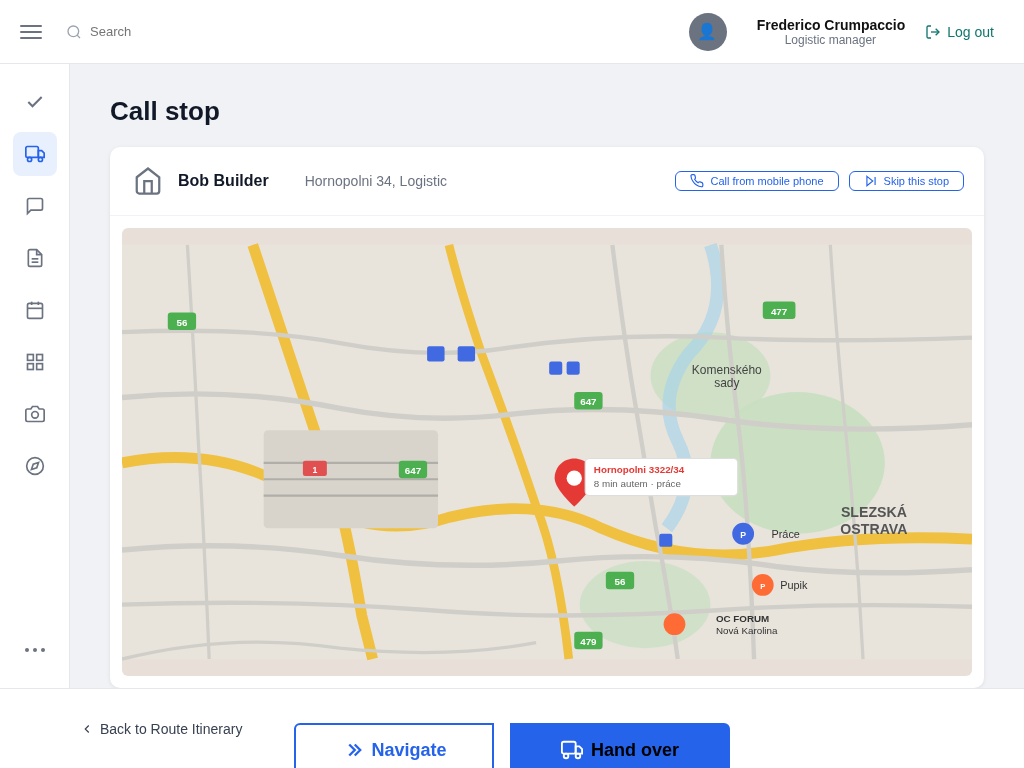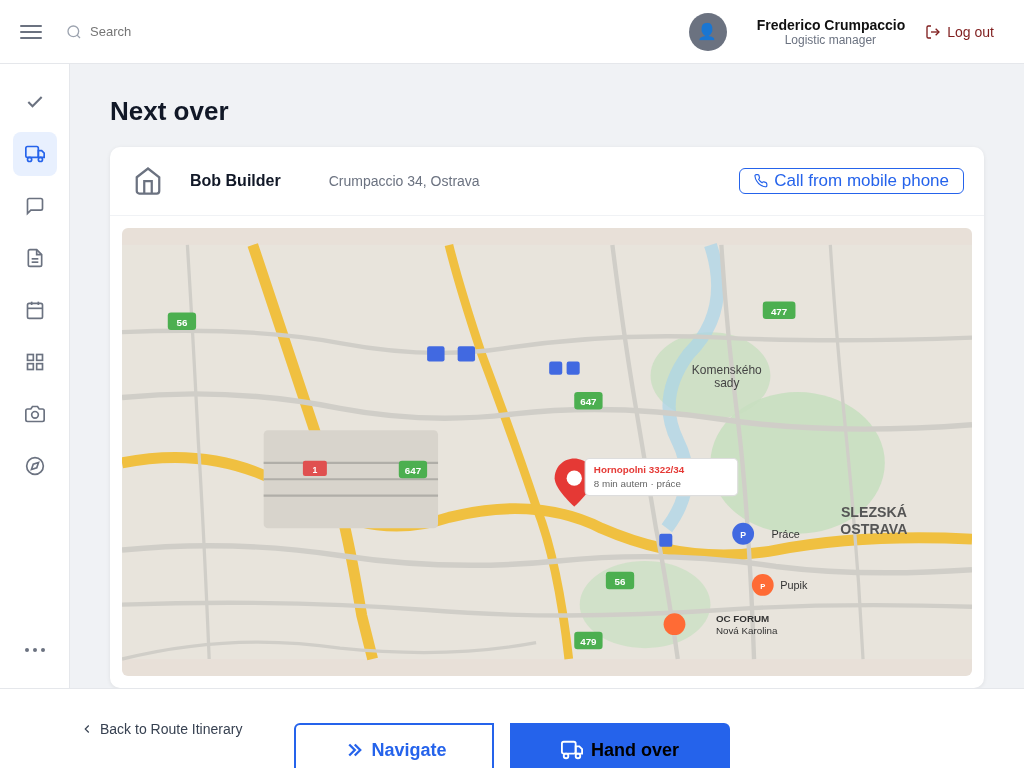--- a/index.html
+++ b/index.html
@@ -52,21 +52,21 @@
     .user-info .user-name { font-size: 14px; font-weight: 600; color: #111; padding-left: 20px; }
     .user-info .user-role { font-size: 12px; color: #6b7280; padding-left: 48px; }
     .logout-btn {
       display: flex;
       align-items: center;
       gap: 6px;
       background: none;
       border: none;
       cursor: pointer;
       font-size: 14px;
-      color: #7f1d1d;
+      color: #0f766e;
       padding: 6px 10px;
     }
 
     
     .layout {
       display: flex;
       flex: 1;
       overflow: hidden;
     }
 
@@ -146,21 +146,21 @@
       overflow: hidden;
       flex: 1;
       display: flex;
       flex-direction: column;
     }
     .card-header {
       display: flex;
       align-items: center;
       padding: 16px 20px;
       border-bottom: 1px solid #f0f2f5;
-      gap: 24px;
+      gap: 12px;
     }
     .house-icon {
       width: 36px;
       height: 36px;
       display: flex;
       align-items: center;
       justify-content: center;
       font-size: 22px;
       color: #6b7280;
     }
@@ -181,21 +181,21 @@
     }
     .btn-outline {
       display: flex;
       align-items: center;
       gap: 6px;
       border: 1.5px solid #2563eb;
       background: #fff;
       color: #2563eb;
       border-radius: 6px;
       padding: 2px 14px;
-      font-size: 17px;
+      font-size: 11px;
       font-weight: 500;
       cursor: pointer;
     }
 
     
     .map-container {
       flex: 1;
       position: relative;
       overflow: hidden;
       margin: 12px;
@@ -383,39 +383,46 @@
     <div class="sidebar-more">
       <svg width="20" height="4" viewBox="0 0 20 4">
           <circle cx="2" cy="2" r="2" fill="#6b7280"></circle>
           <circle cx="10" cy="2" r="2" fill="#6b7280"></circle>
           <circle cx="18" cy="2" r="2" fill="#6b7280"></circle>
         </svg>
     </div>
   </div>
 
   <div class="main">
-    <h1 class="page-title">Next over</h1>
+    <h1 class="page-title">Call stop</h1>
 
     <div class="card">
 
       <div class="card-header">
         <div class="house-icon">
           <svg width="30" height="30" viewBox="0 0 24 24" fill="none" stroke="#6b7280" stroke-width="1.8">
               <path d="M3 9l9-7 9 7v11a2 2 0 0 1-2 2H5a2 2 0 0 1-2-2z"></path>
               <polyline points="9 22 9 12 15 12 15 22"></polyline>
             </svg>
         </div>
         <span class="customer-name">Bob Builder</span>
-        <span class="customer-address">Crumpaccio 34, Ostrava</span>
+        <span class="customer-address">Hornopolni 34, Logistic</span>
         <div class="card-actions">
           <button class="btn-outline">
             <svg width="14" height="14" viewBox="0 0 24 24" fill="none" stroke="#2563eb" stroke-width="2">
                 <path d="M22 16.92v3a2 2 0 0 1-2.18 2 19.79 19.79 0 0 1-8.63-3.07A19.5 19.5 0 0 1 4.69 12a19.79 19.79 0 0 1-3.07-8.67A2 2 0 0 1 3.6 1.18h3a2 2 0 0 1 2 1.72c.127.96.361 1.903.7 2.81a2 2 0 0 1-.45 2.11L7.91 8.91a16 16 0 0 0 6 6l.91-.91a2 2 0 0 1 2.11-.45c.907.339 1.85.573 2.81.7a2 2 0 0 1 1.72 2.02z"></path>
               </svg>
             <span>Call from mobile phone</span>
+          </button>
+          <button class="btn-outline">
+            <svg width="14" height="14" viewBox="0 0 24 24" fill="none" stroke="#2563eb" stroke-width="2">
+                <polygon points="5 4 15 12 5 20 5 4"></polygon>
+                <line x1="19" y1="5" x2="19" y2="19"></line>
+              </svg>
+            <span>Skip this stop</span>
           </button>
         </div>
       </div>
 
       <div class="map-container">
         <div class="map-bg">
           <svg class="map-svg" viewBox="0 0 780 380" xmlns="http://www.w3.org/2000/svg">
 
             <rect width="780" height="380" fill="#e8e4dc"></rect>
 

